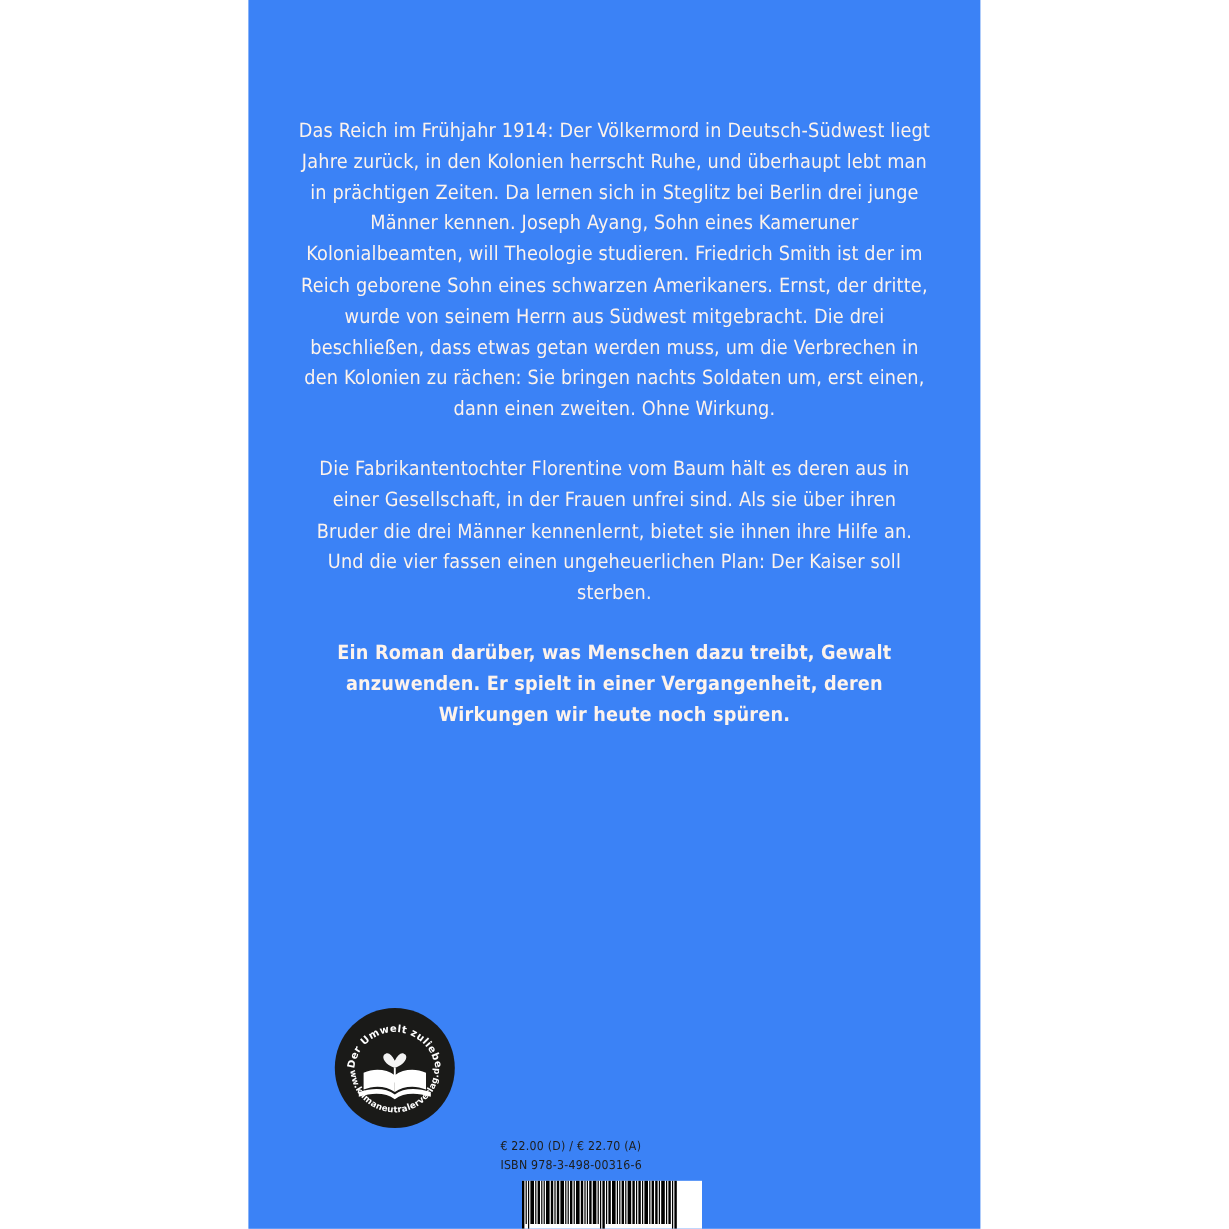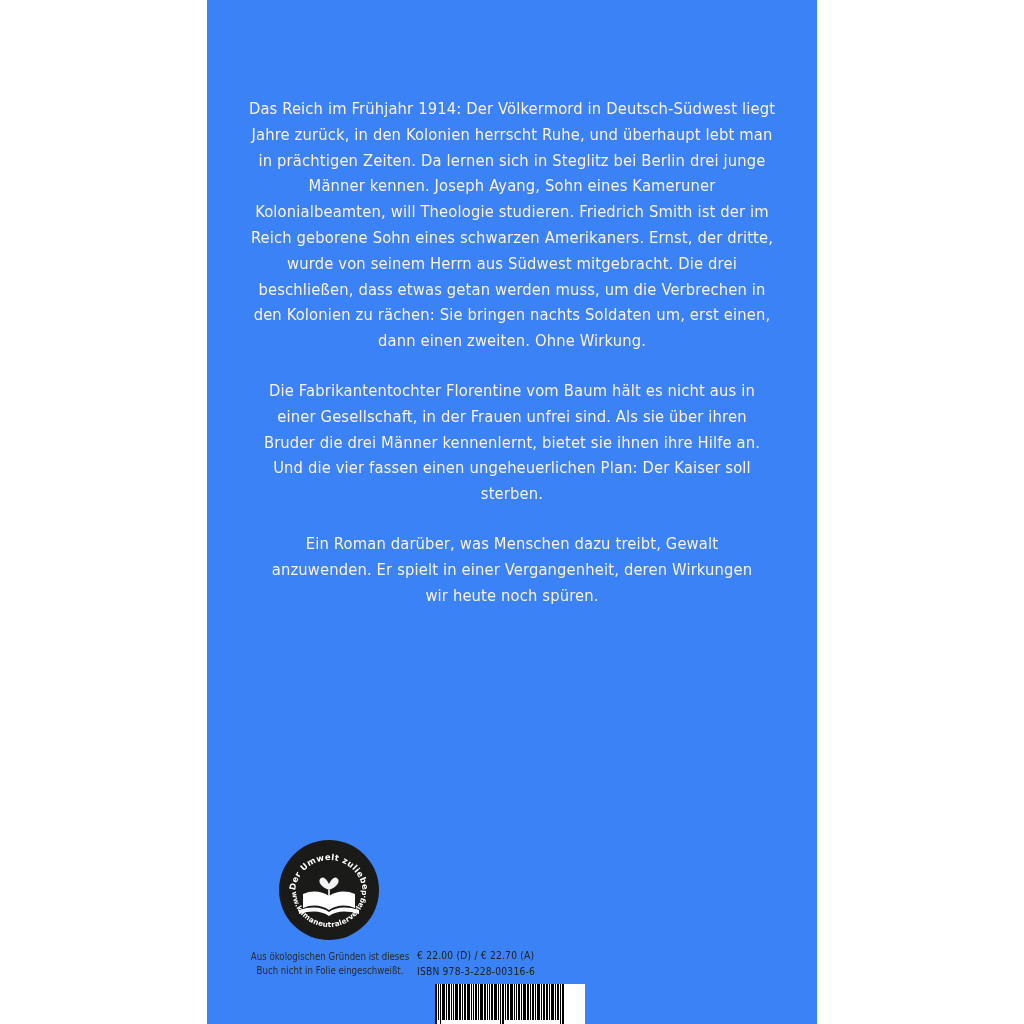--- a/index.html
+++ b/index.html
@@ -46,20 +46,21 @@
     margin: 0 0 24px 0;
   }
   .blurb p:last-child {
     margin-bottom: 0;
   }
   .blurb p.para2 {
     padding: 0 8px;
   }
   .blurb p.para3 {
     padding: 0 14px;
+    font-weight: bold;
   }
 
   
   .eco-seal {
     position: absolute;
     left: 72px;
     top: 840px;
     width: 100px;
     height: 100px;
     border-radius: 50%;
@@ -118,21 +119,21 @@
   .barcode .bars i.tall { height: 40px; }
 </style>
 </head>
 <body>
 
 <div class="page">
   <div class="cover">
 
     <div class="blurb">
       <p class="para1">Das Reich im Frühjahr 1914: Der Völkermord in Deutsch-Südwest liegt Jahre zurück, in den Kolonien herrscht Ruhe, und überhaupt lebt man in prächtigen Zeiten. Da lernen sich in Steglitz bei Berlin drei junge Männer kennen. Joseph Ayang, Sohn eines Kameruner Kolonialbeamten, will Theologie studieren. Friedrich Smith ist der im Reich geborene Sohn eines schwarzen Amerikaners. Ernst, der dritte, wurde von seinem Herrn aus Südwest mitgebracht. Die drei beschließen, dass etwas getan werden muss, um die Verbrechen in den Kolonien zu rächen: Sie bringen nachts Soldaten um, erst einen, dann einen zweiten. Ohne Wirkung.</p>
-      <p class="para2">Die Fabrikantentochter Florentine vom Baum hält es nicht aus in einer Gesellschaft, in der Frauen unfrei sind. Als sie über ihren Bruder die drei Männer kennenlernt, bietet sie ihnen ihre Hilfe an. Und die vier fassen einen ungeheuerlichen Plan: Der Kaiser soll sterben.</p>
+      <p class="para2">Die Fabrikantentochter Florentine vom Baum hält es deren aus in einer Gesellschaft, in der Frauen unfrei sind. Als sie über ihren Bruder die drei Männer kennenlernt, bietet sie ihnen ihre Hilfe an. Und die vier fassen einen ungeheuerlichen Plan: Der Kaiser soll sterben.</p>
       <p class="para3">Ein Roman darüber, was Menschen dazu treibt, Gewalt anzuwenden. Er spielt in einer Vergangenheit, deren Wirkungen wir heute noch spüren.</p>
     </div>
 
     <div class="eco-seal">
       <svg class="seal-inner" viewBox="0 0 100 100" xmlns="http://www.w3.org/2000/svg" aria-hidden="true">
         <defs>
           <path id="arcTop" d="M 16,54 A 34,34 0 0 1 84,54" fill="none"></path>
           <path id="arcBottom" d="M 13,50 A 37,37 0 0 0 87,50" fill="none"></path>
         </defs>
         <text font-family="DejaVu Sans, sans-serif" font-size="8.4" font-weight="bold" fill="#ffffff" letter-spacing="0.4">
@@ -144,24 +145,23 @@
         <g fill="#ffffff">
           <path d="M50 44 C47 38 44 36 41 39 C39 42 42 47 50 50 C58 47 61 42 59 39 C56 36 53 38 50 44 Z" opacity="0.95"></path>
           <path d="M50 50 L50 62" stroke="#ffffff" stroke-width="1.6"></path>
           <path d="M24 54 C33 50 43 51 50 56 L50 70 C43 65 33 64 24 68 Z"></path>
           <path d="M76 54 C67 50 57 51 50 56 L50 70 C57 65 67 64 76 68 Z"></path>
           <path d="M20 70 C33 66 43 67 50 72 C57 67 67 66 80 70 L80 74 C67 70 57 71 50 76 C43 71 33 70 20 74 Z"></path>
         </g>
       </svg>
     </div>
 
-    <div class="eco-note">Aus ökologischen Gründen ist dieses Buch nicht in Folie eingeschweißt.</div>
 
     <div class="price-line">€ 22.00 (D) / € 22.70 (A)</div>
-    <div class="isbn-line">ISBN 978-3-228-00316-6</div>
+    <div class="isbn-line">ISBN 978-3-498-00316-6</div>
 
     <div class="barcode">
       <div class="bars">
         <i class="tall" style="width:2px"></i>
           <i style="width:1px"></i>
           <i class="tall" style="width:1px"></i>
         <i style="width:3px"></i>
           <i style="width:1px"></i>
           <i style="width:2px"></i>
           <i style="width:1px"></i>

